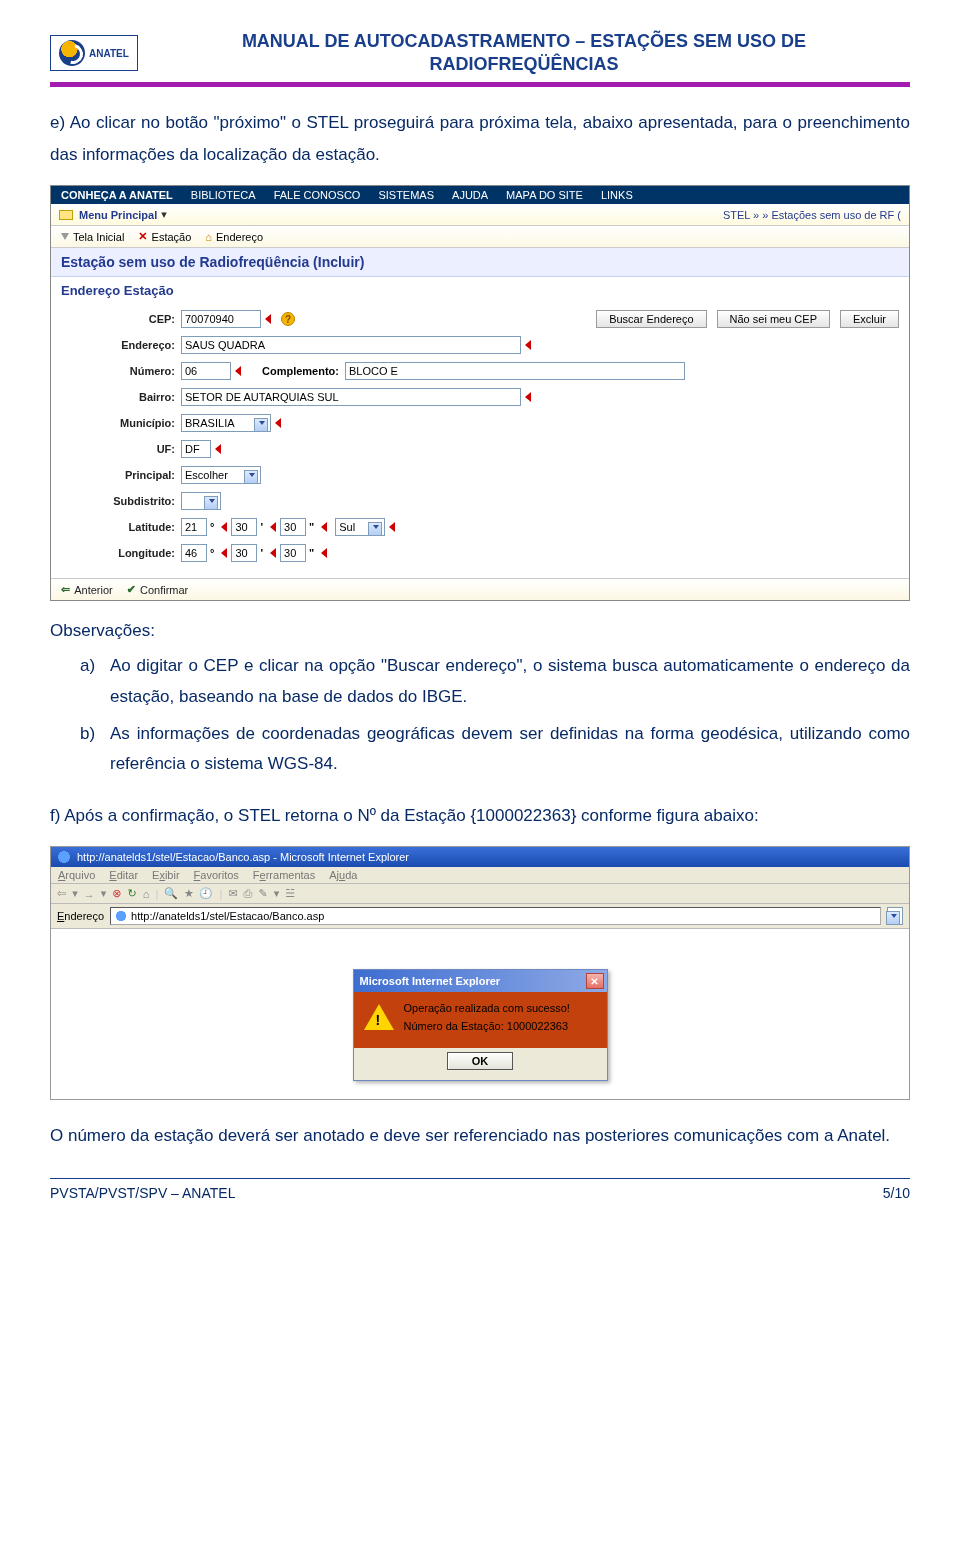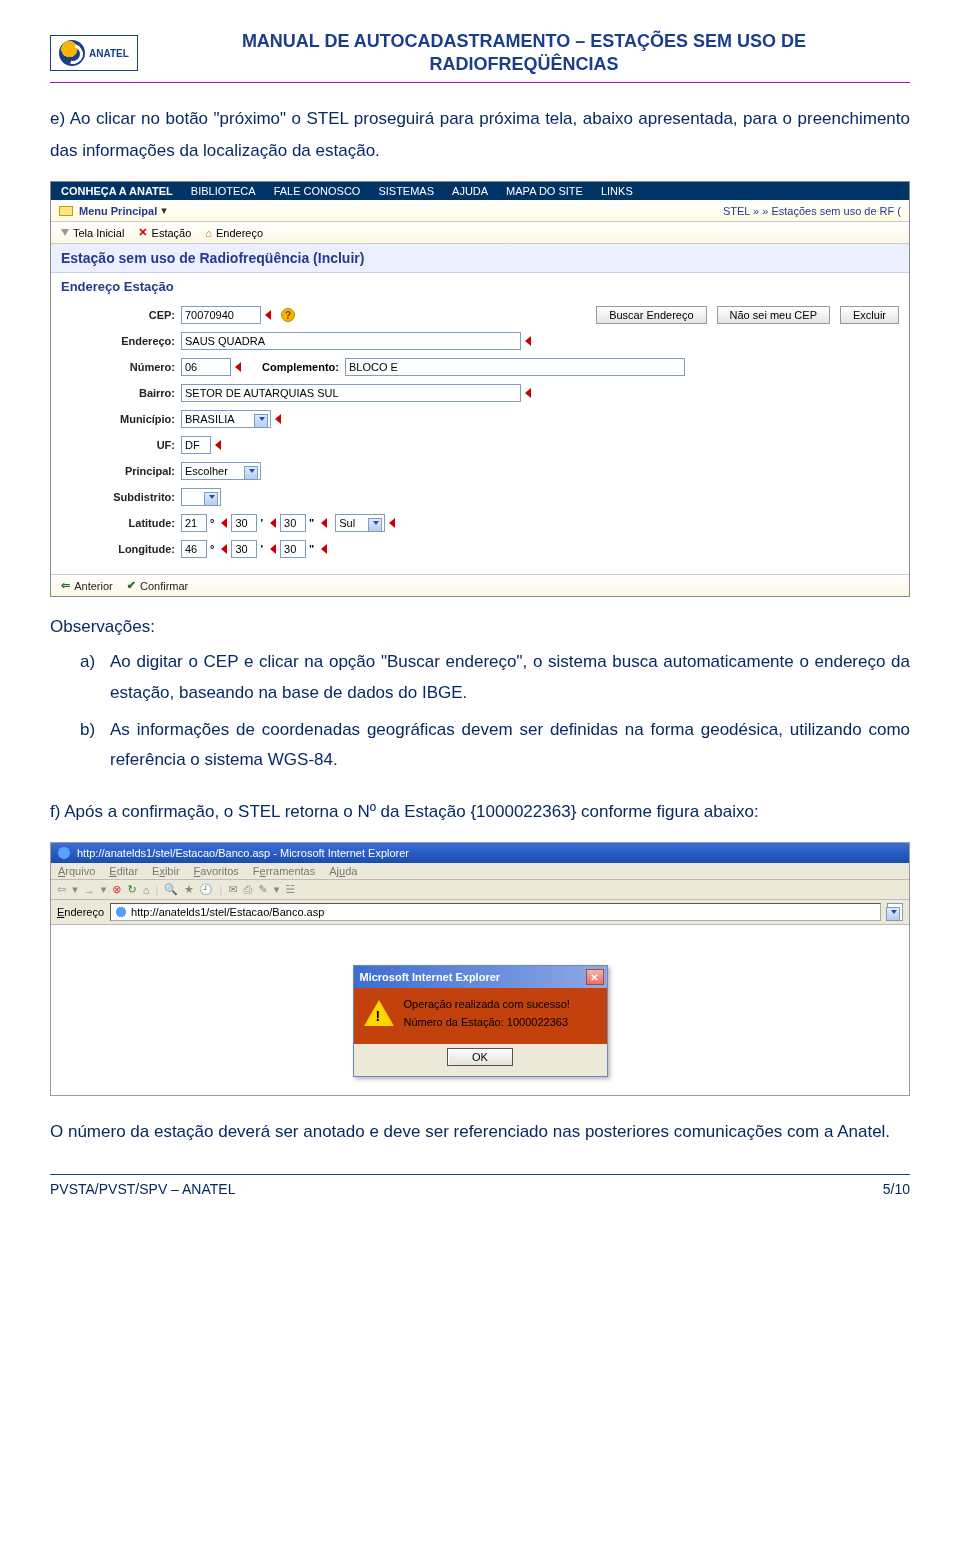--- a/index.html
+++ b/index.html
@@ -11,21 +11,21 @@
     color: #000;
     font-size: 16px;
   }
   .page {
     padding: 30px 50px 20px 50px;
     position: relative;
   }
   .header {
     display: flex;
     align-items: center;
-    border-bottom: 1px solid #a21caf;
+    border-bottom: 5px solid #a21caf;
     padding-bottom: 5px;
     margin-bottom: 20px;
   }
   .logo-box {
     border: 1px solid #1a3f8a;
     padding: 4px 8px;
     display: flex;
     align-items: center;
     gap: 4px;
   }
@@ -351,20 +351,21 @@
     display: flex;
     justify-content: center;
     padding: 4px 0 10px 0;
   }
   .dialog-footer .ok-btn {
     border: 1px solid #555;
     background: linear-gradient(#fefefe, #e4e3da);
     padding: 2px 24px;
     font-size: 11px;
     box-shadow: 1px 1px 0 #fff inset;
+    font-weight: bold;
   }
   .page-footer {
     border-top: 1px solid #1a3f8a;
     margin-top: 26px;
     padding-top: 6px;
     display: flex;
     justify-content: space-between;
     font-size: 14px;
     color: #072a66;
   }

